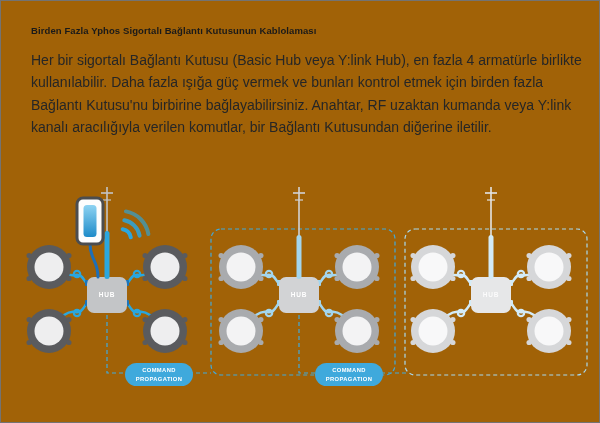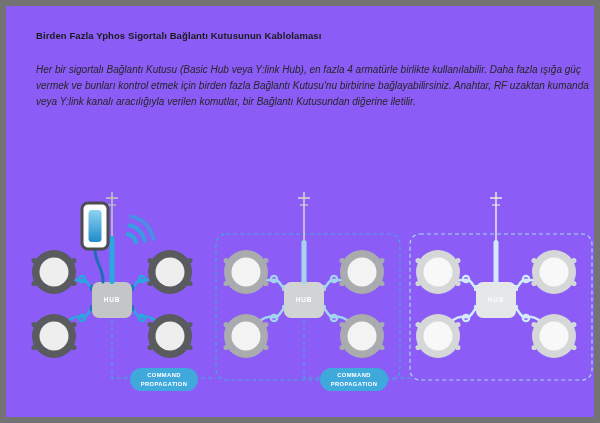--- a/index.html
+++ b/index.html
@@ -1,32 +1,32 @@
 <!DOCTYPE html>
 <html><head>
 <meta charset="utf-8">
 <style>
   html,body{margin:0;padding:0;background:#fff;}
   .page{
     position:relative;
     width:600px;height:423px;
-    background:#8b5cf6;
-    border:6px solid #737373;
+    background:#a16207;
+    border:1px solid #737373;
     box-sizing:border-box;
     font-family:"Liberation Sans", sans-serif;
     overflow:hidden;
   }
   .doc-title{
     position:absolute;left:30px;top:24px;
     font-size:9.5px;font-weight:bold;color:#1a1a1a;
     letter-spacing:.1px;
   }
   .doc-paragraph{
-    position:absolute;left:30px;top:56px;width:556px;
-    font-size:10px;line-height:1.6;color:#262626;font-style:italic;
+    position:absolute;left:30px;top:48px;width:556px;
+    font-size:14px;line-height:1.6;color:#262626;
   }
   .diagram{
     position:absolute;left:0;top:172px;width:600px;height:245px;
   }
   .diagram svg{position:absolute;left:0;top:0;}
   .hub-label{
     position:absolute;top:116px;width:40px;height:12px;line-height:12px;
     text-align:center;font-size:6.5px;font-weight:bold;color:#ffffff;
     letter-spacing:.8px;
   }

